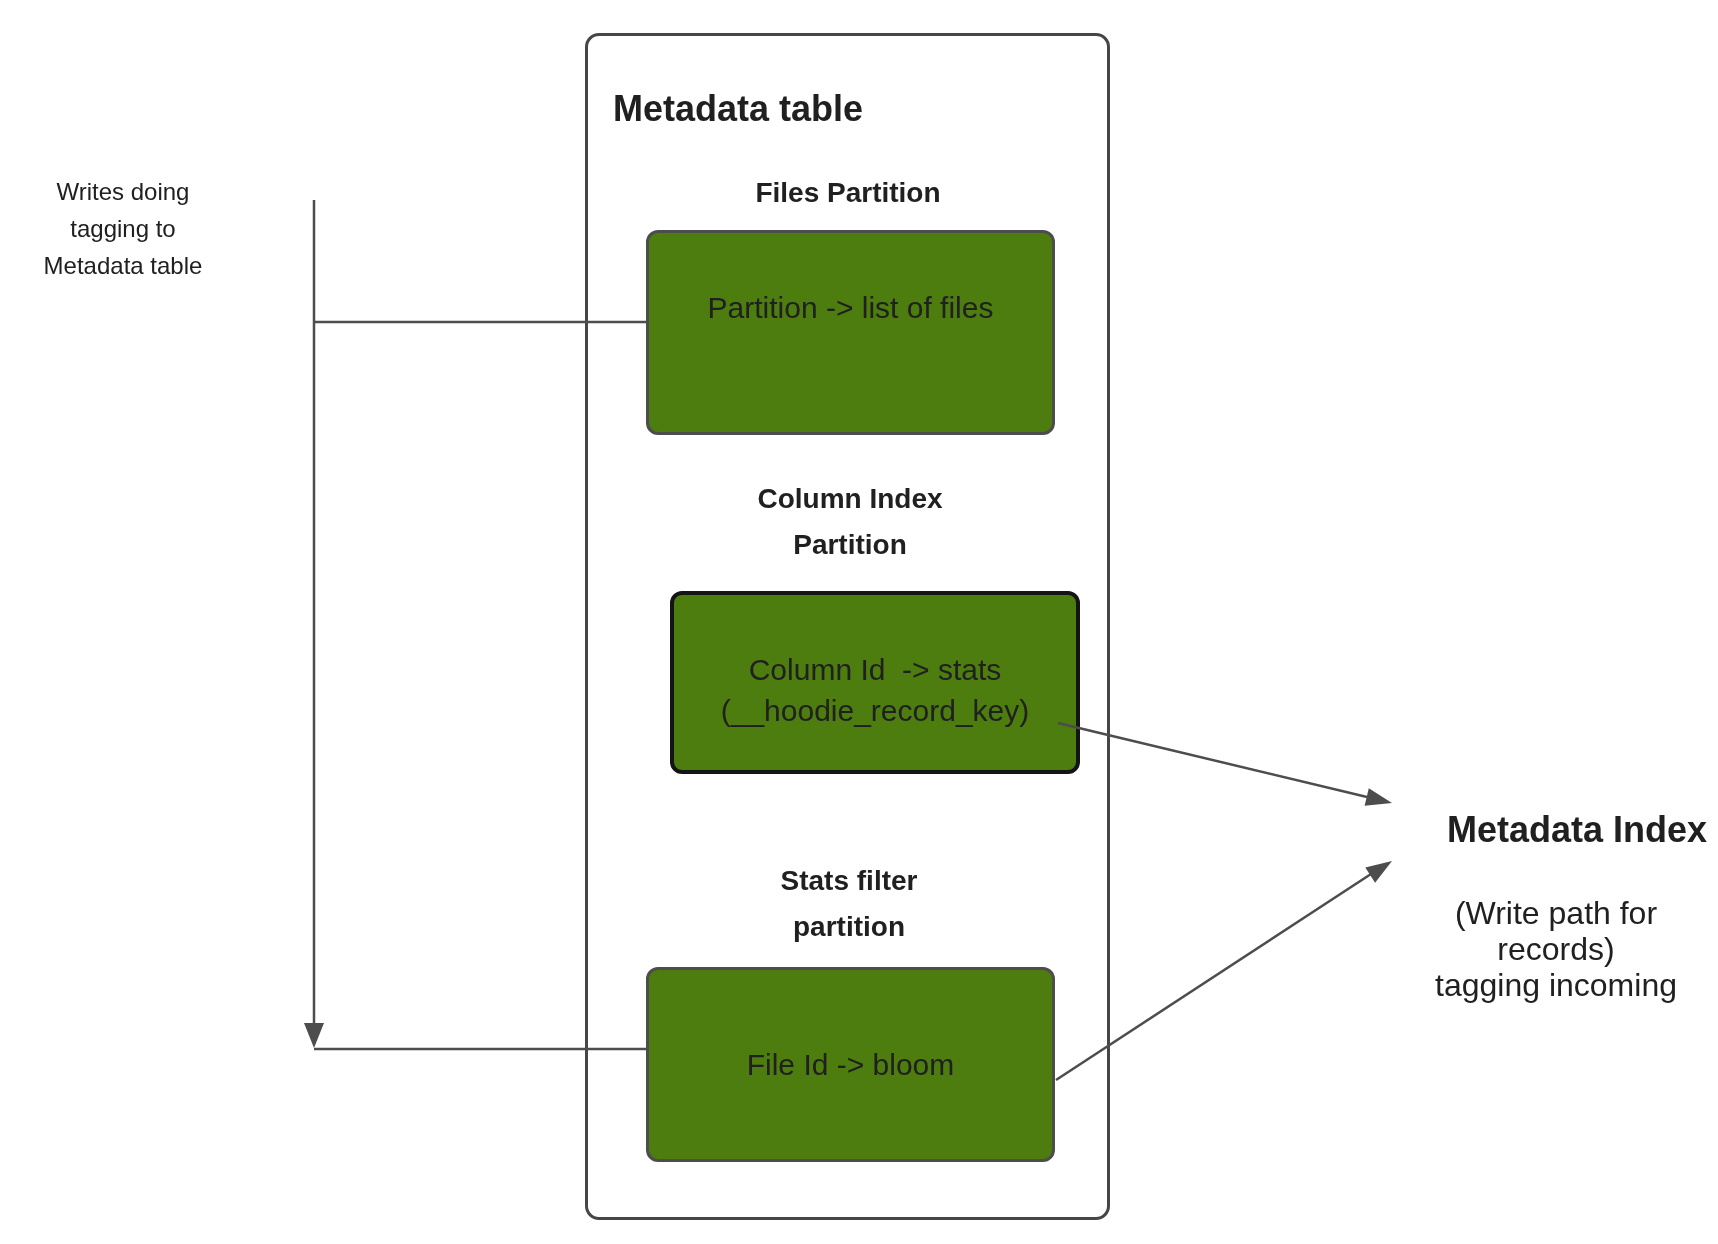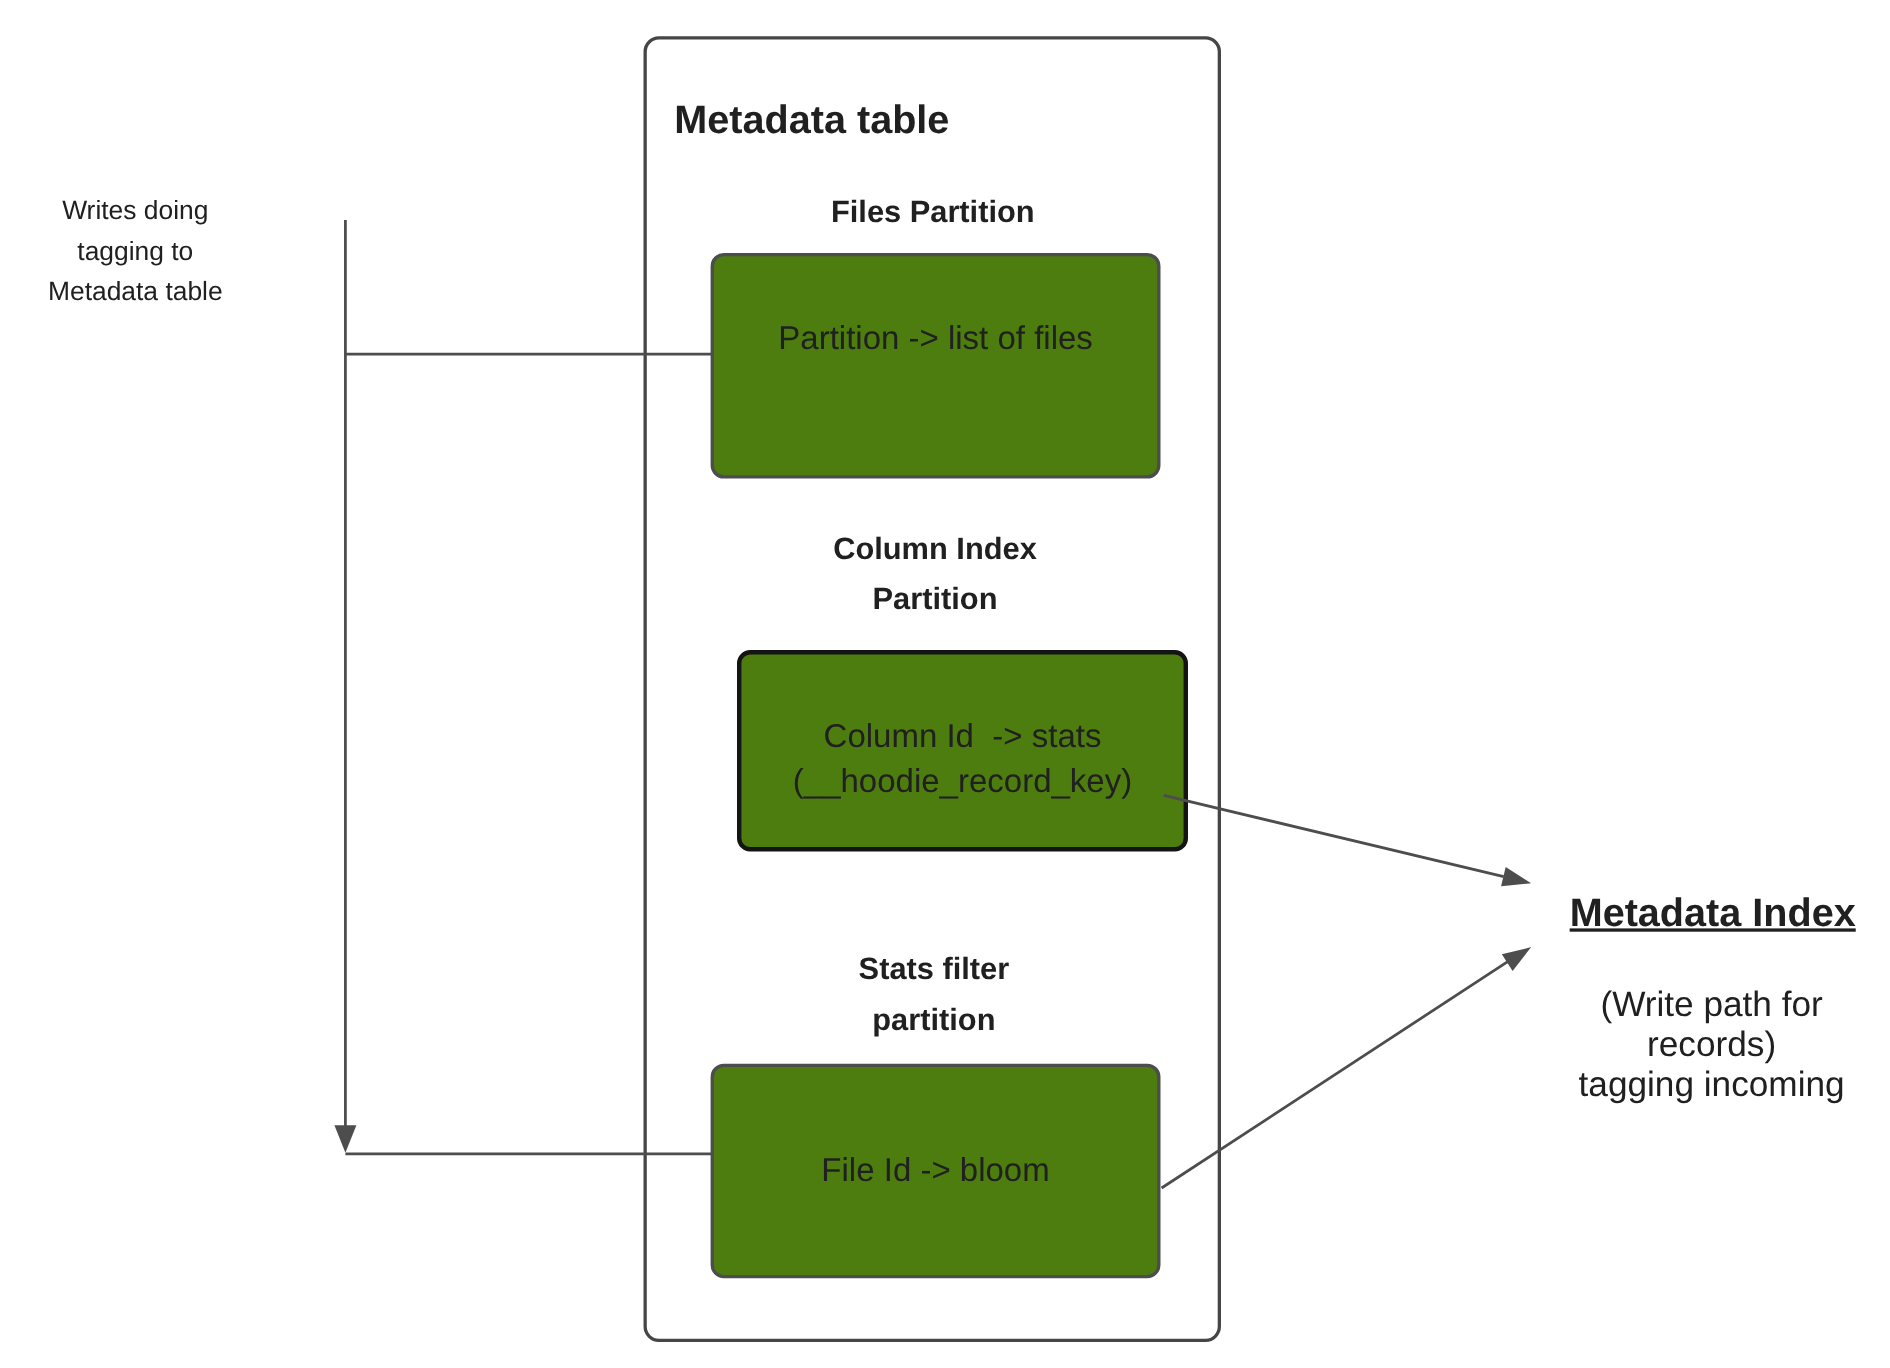--- a/index.html
+++ b/index.html
@@ -51,22 +51,22 @@
     font-size: 30px; line-height: 41px;
   }
   .box-text { white-space: pre; }
   .box-files    { left: 646px; top: 230px; width: 409px; height: 205px; padding-bottom: 51px; }
   .box-colstats { left: 646px; top: 591px; width: 410px; height: 183px; padding-top: 14px;
                   border: 4px solid #141414; margin-left: 24px; }
   .box-bloom    { left: 646px; top: 967px; width: 409px; height: 195px; }
 
   
   .mi-title {
-    left: 1407px; top: 812px; width: 300px; text-align: center;
-    font-size: 36px; line-height: 36px; font-weight: bold; text-decoration: underline;
+    left: 1407px; top: 812px; width: 300px; text-align: right;
+    font-size: 36px; line-height: 36px; font-weight: bold;
   }
   .mi-sub {
     left: 1431px; top: 895px; width: 250px; text-align: center;
     font-size: 32px; line-height: 36px;
   }
 
   
   .overlay {
     left: 0; top: 0; width: 1718px; height: 1244px;
     pointer-events: none;

